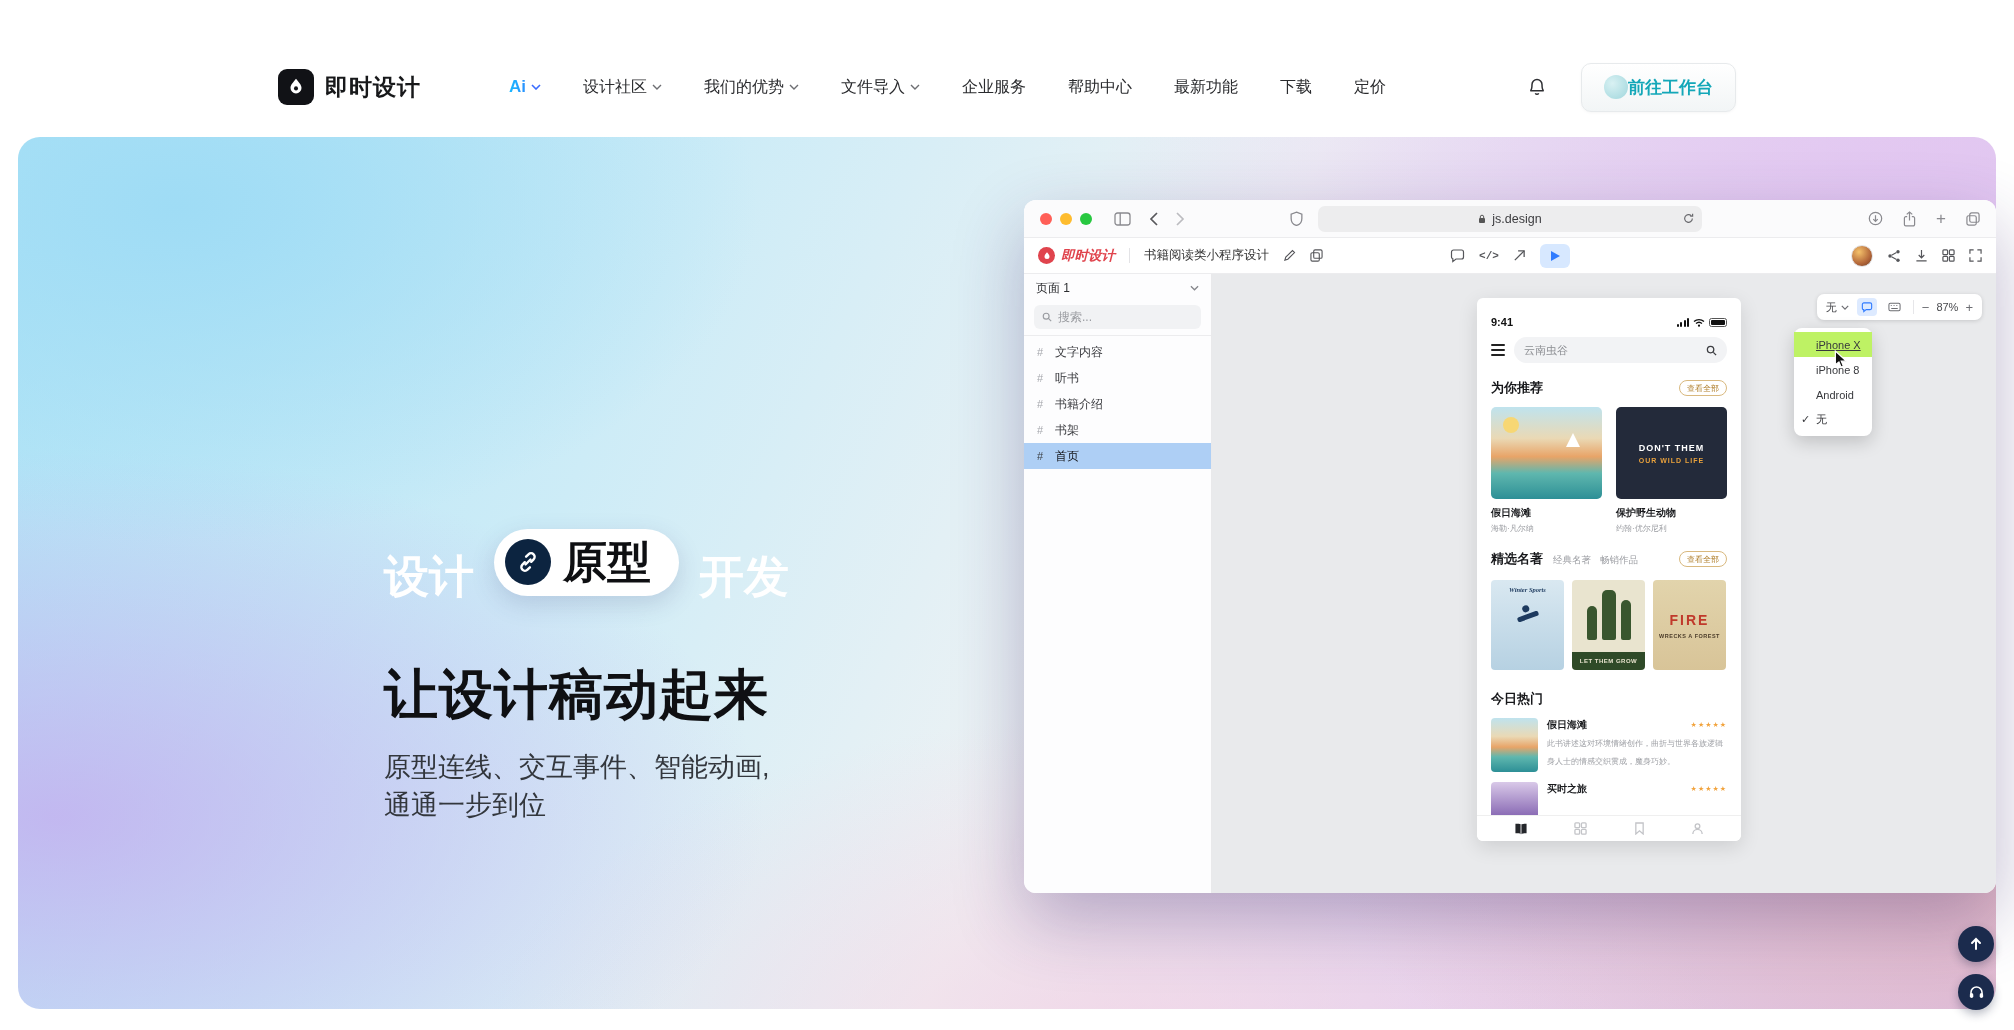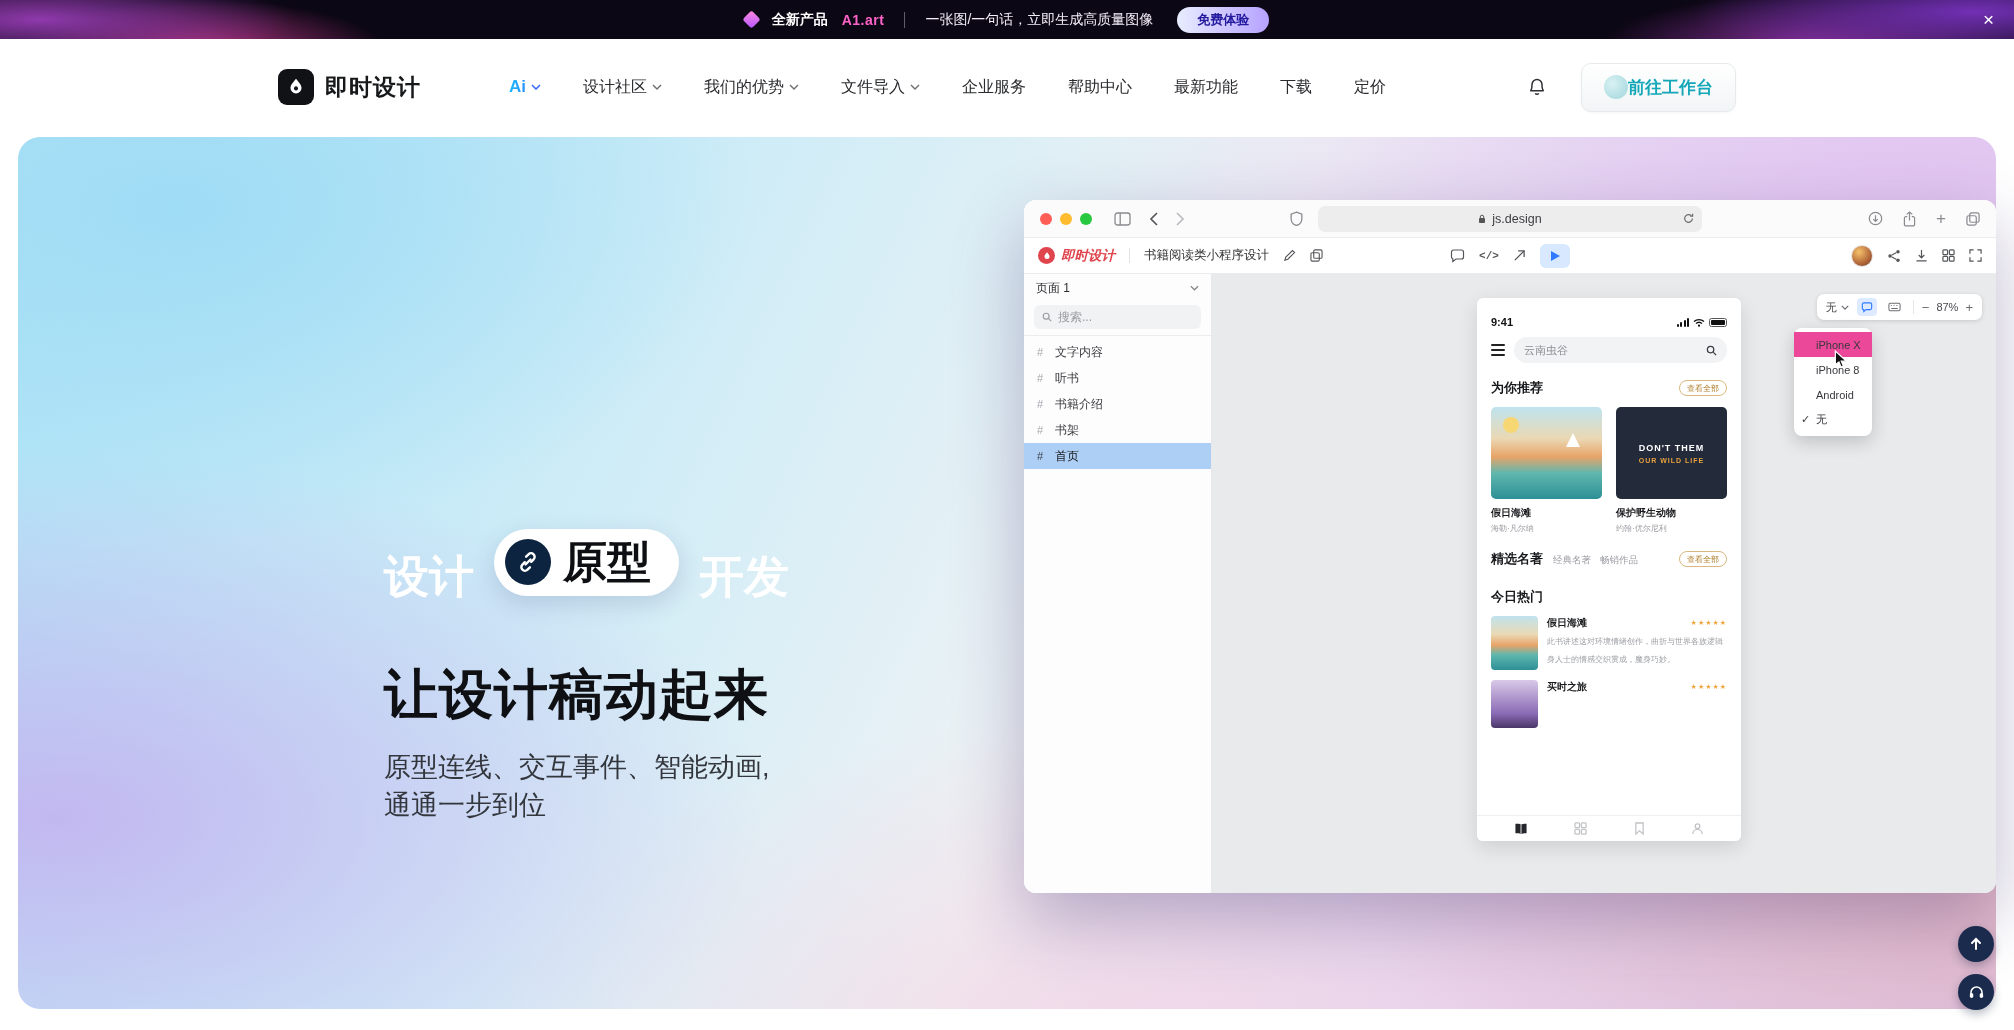--- a/index.html
+++ b/index.html
@@ -140,21 +140,21 @@
   .ct-icbtn.on { background:#ddeaff; color:#2f7bff; }
   .ct-sep { width:1px; height:14px; background:#e6e6e9; }
   .zoomer { display:flex; align-items:center; gap:7px; }
   .zoomer .zb { cursor:pointer; font-size:13px; color:#6c6d72; }
 
   .dev-menu { position:absolute; top:54px; left:582px; width:78px; background:#fff;
     border-radius:8px; box-shadow:0 6px 18px rgba(0,0,0,.18); padding:4px 0; font-size:11px;
     color:#38393d; }
   .dm-item { position:relative; height:25px; display:flex; align-items:center;
     padding-left:22px; cursor:pointer; }
-  .dm-item.hl { background:#ec4899; }
+  .dm-item.hl { background:#bef264;text-decoration:underline; }
   .dm-item .chk { position:absolute; left:7px; color:#38393d; }
 
   .cursor { position:absolute; left:622px; top:76px; pointer-events:none; }
 
   
   .phone { position:absolute; left:265px; top:24px; width:264px; height:543px; background:#fff;
     border-radius:6px; box-shadow:0 6px 20px rgba(0,0,0,.12); overflow:hidden;
     padding:0 14px; }
   .status { display:flex; align-items:center; justify-content:space-between; padding-top:18px; }
   .status .time { font-size:11px; font-weight:700; color:#111; }
@@ -229,29 +229,20 @@
     background:#1b2b4d; display:flex; align-items:center; justify-content:center;
     cursor:pointer; box-shadow:0 4px 10px rgba(20,30,60,.3); }
   .float-btn.up { top:926px; }
   .float-btn.support { top:974px; }
 </style>
 </head>
 <body>
 
 <div class="page">
 
-  <div class="banner">
-    <span class="diamond"></span>
-    <span class="lbl">全新产品</span>
-    <span class="brand">A1.art</span>
-    <span class="sep"></span>
-    <span>一张图/一句话，立即生成高质量图像</span>
-    <span class="cta">免费体验</span>
-    <span class="close">×</span>
-  </div>
 
   <div class="nav">
     <div class="logo">
       <span class="logo-ic">
         <svg width="22" height="22" viewBox="0 0 24 24">
             <path d="M12 3c3 4 6 6.5 6 10a6 6 0 1 1-12 0c0-3.5 3-6 6-10z" fill="#fff"></path>
             <circle cx="12" cy="13.5" r="2.2" fill="#111216"></circle>
           </svg>
       </span>
       <span class="logo-tx">即时设计</span>
@@ -577,20 +568,38 @@
           <div class="sec-head">
             <span class="feat-left">
               <span class="sec-title">精选名著</span>
               <span class="feat-tabs">
                 <span>经典名著</span>
                 <span>畅销作品</span>
               </span>
             </span>
             <span class="more-pill">查看全部</span>
           </div>
+          <div class="posters">
+            <div class="poster ski">
+              <span class="ttl">Winter Sports</span>
+              <span class="skier"></span>
+            </div>
+            <div class="poster grow">
+              <span class="trees">
+                <i style="width:10px;height:34px"></i>
+                  <i style="width:14px;height:50px"></i>
+                  <i style="width:10px;height:40px"></i>
+              </span>
+              <span class="band">LET THEM GROW</span>
+            </div>
+            <div class="poster fire">
+              <span class="big">FIRE</span>
+              <span class="sm">WRECKS A FOREST</span>
+            </div>
+          </div>
 
           <div class="sec-head" style="margin-top:20px;">
             <span class="sec-title">今日热门</span>
           </div>
           <div class="hot-item">
             <span class="thumb"></span>
             <span class="hot-body">
               <span class="hot-row">
                 <span class="hot-title">假日海滩</span>
                 <span class="stars">★★★★★</span>

